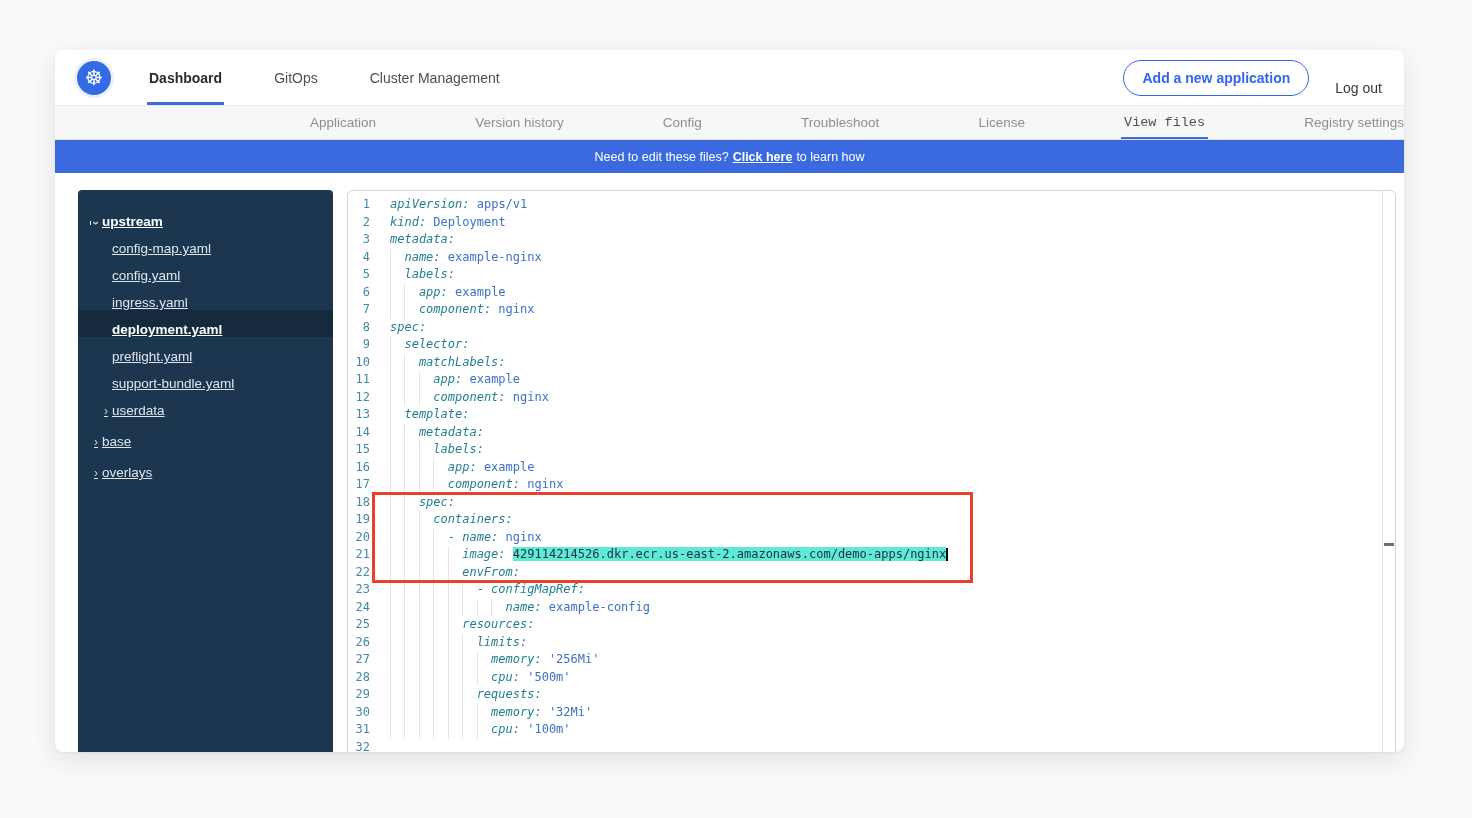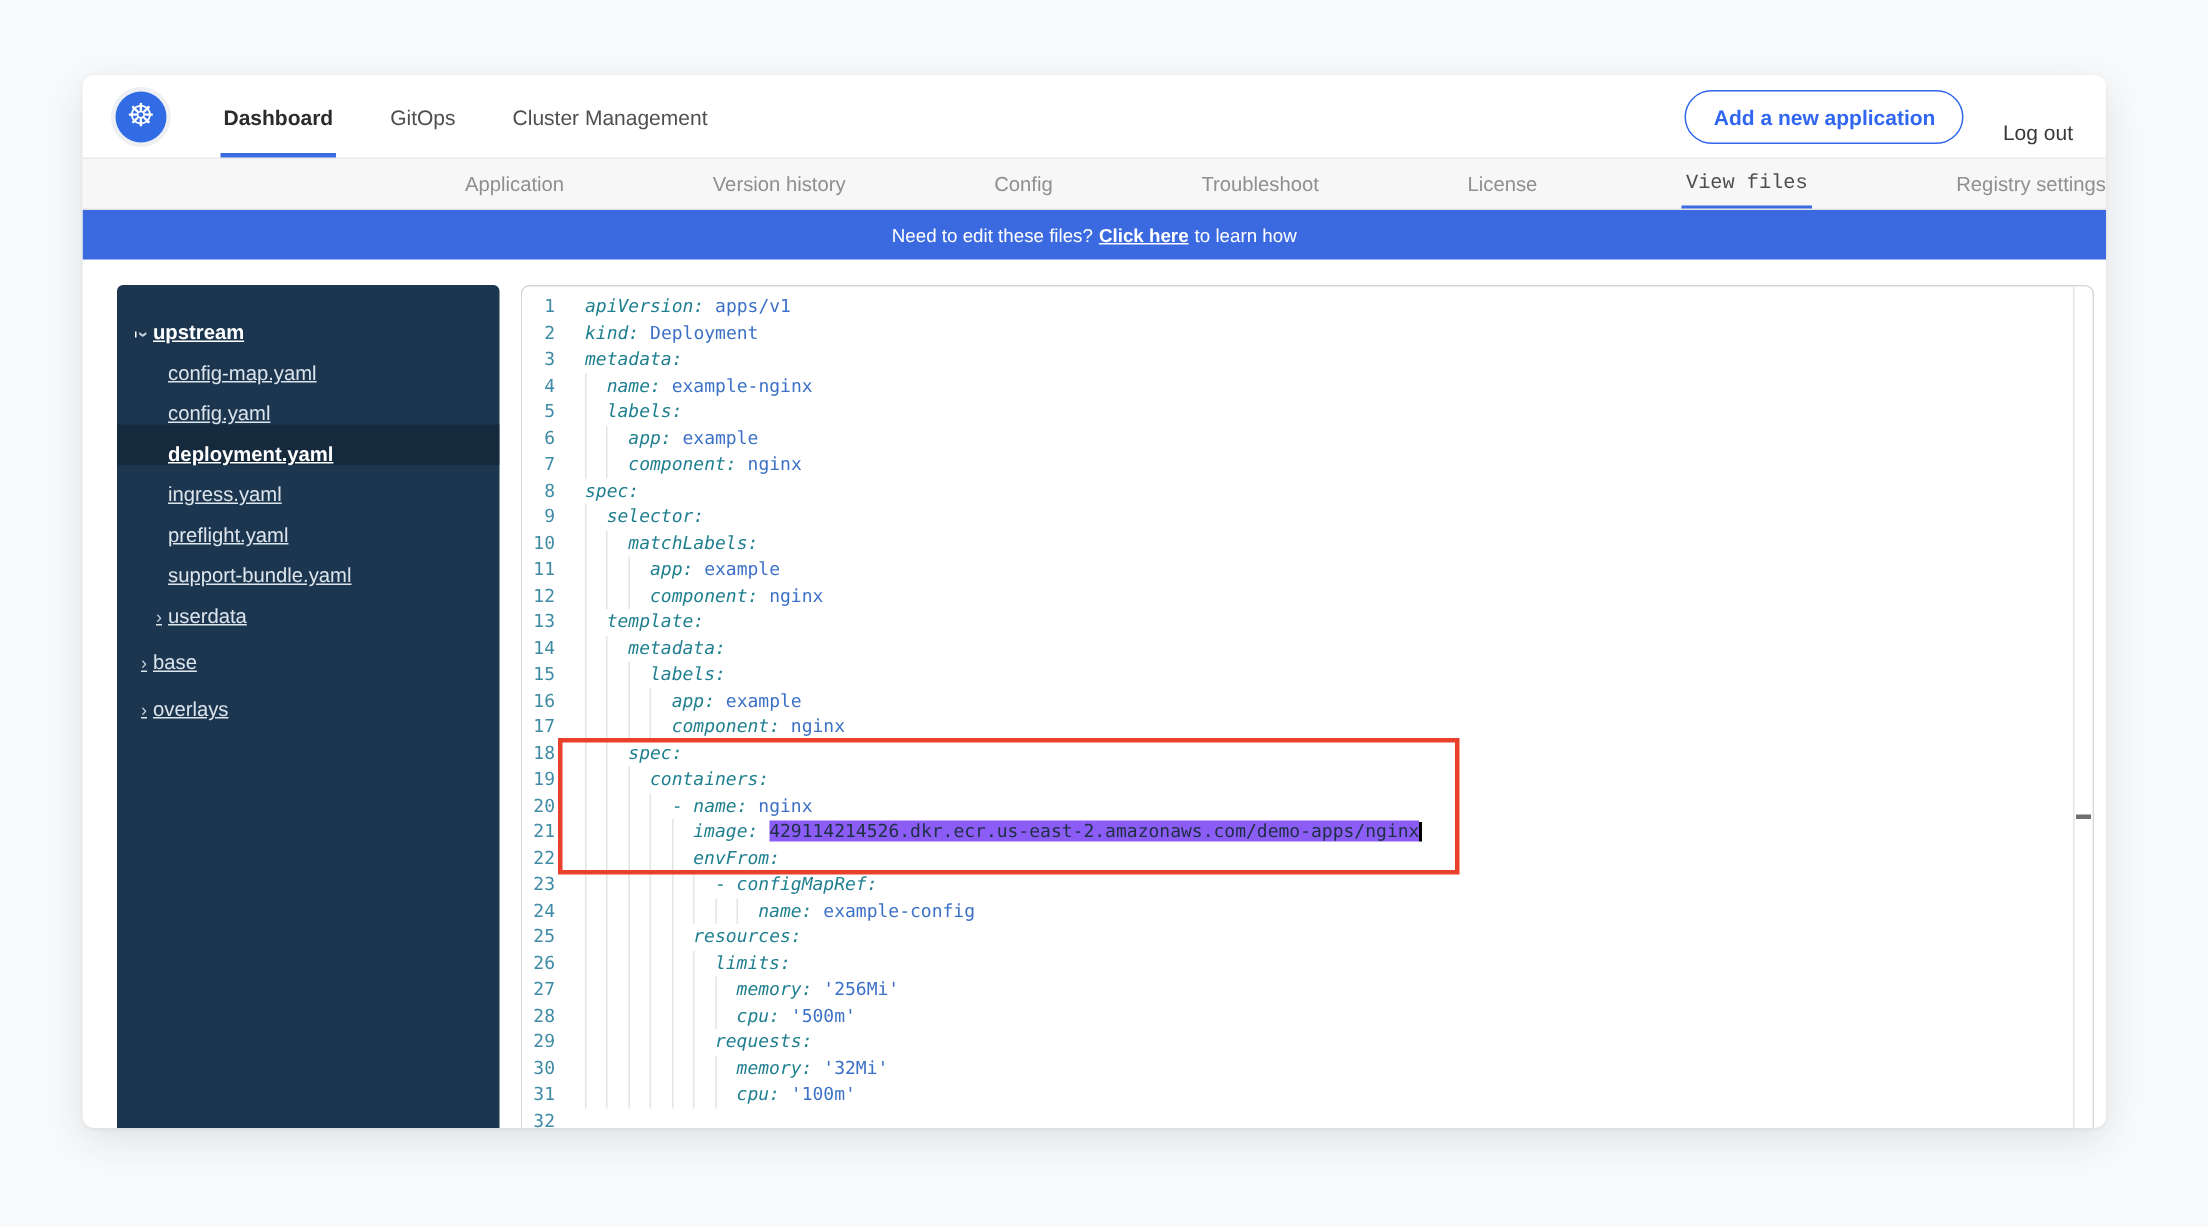--- a/index.html
+++ b/index.html
@@ -21,21 +21,21 @@
   }
   
   .topnav { height: 55px; flex: 0 0 55px; display: flex; align-items: center; padding: 0 22px; background:#fff; }
   .logo {
     width: 34px; height: 34px; border-radius: 50%;
     background: #326ce5; color: #fff;
     display: flex; align-items: center; justify-content: center;
     font-size: 21px; line-height: 1;
     box-shadow: 0 0 0 3px #eef0f3;
   }
-  .nav-items { display: flex; margin-left: 38px; gap: 38px; height: 100%; align-items: stretch; }
+  .nav-items { display: flex; margin-left: 38px; gap: 52px; height: 100%; align-items: stretch; }
   .nav-item { display: flex; align-items: center; font-size: 14px; color: #4f4f4f; position: relative; cursor: pointer; }
   .nav-item.active { color: #2b2b2b; font-weight: bold; }
   .nav-item.active::after { content:""; position:absolute; left:-2px; right:-2px; bottom:0; height:3px; background:#3b6ce1; }
   .topnav-right { margin-left: auto; display: flex; align-items: flex-end; gap: 26px; }
   .add-app-btn {
     border: 1px solid #3066f0; color: #3066f0; background: #fff;
     border-radius: 18px; padding: 9px 18px;
     font-size: 14px; font-weight: bold; font-family: inherit; cursor: pointer;
   }
   .logout { font-size: 14px; color: #383838; cursor: pointer; }
@@ -86,21 +86,21 @@
   }
   .code { padding-top: 5px; }
   .line { height: 17.5px; line-height: 17.5px; display: flex; white-space: pre; }
   .ln { width: 22px; flex: 0 0 22px; text-align: right; color: #3f8ba5; user-select: none; }
   .ltext { margin-left: 20px; white-space: pre; color: #333; }
   .ind { display: inline-block; width: 2ch; height: 17.5px; vertical-align: top; border-left: 1px solid #e4e4e4; }
   .tk-k { color: #1f7f8f; font-style: italic; }
   .tk-d { color: #1f7f8f; }
   .tk-v { color: #3c71c6; }
   .tk-p { color: #333333; }
-  .tk-sel { background: #8b5cf6; color: #1d3042; }
+  .tk-sel { background: #5eead4; color: #1d3042; }
   .caret { display: inline-block; width: 2px; height: 13px; background: #000; vertical-align: text-bottom; }
   .red-box {
     position: absolute; left: 24px; top: 301px; width: 601px; height: 91px;
     border: 3px solid #e8402a; pointer-events: none; z-index: 3;
   }
   .scroll-track { position: absolute; top: 0; right: 0; bottom: 0; width: 13px; border-left: 1px solid #e4e4e4; background: #fff; cursor: pointer; }
   .scroll-marker { position: absolute; top: 352px; left: 1px; right: 1px; height: 3px; background: #6f6f6f; }
 </style>
 </head>
 <body>
@@ -141,25 +141,25 @@
         <div class="tree-item lvl0 folder bold">
           <span class="chev open">›</span>
           <span>upstream</span>
         </div>
         <div class="tree-item lvl1 file">
           <span>config-map.yaml</span>
         </div>
         <div class="tree-item lvl1 file">
           <span>config.yaml</span>
         </div>
+        <div class="tree-item lvl1 file">
+          <span>ingress.yaml</span>
+        </div>
         <div class="tree-item lvl1 file bold selected">
           <span>deployment.yaml</span>
-        </div>
-        <div class="tree-item lvl1 file">
-          <span>ingress.yaml</span>
         </div>
         <div class="tree-item lvl1 file">
           <span>preflight.yaml</span>
         </div>
         <div class="tree-item lvl1 file">
           <span>support-bundle.yaml</span>
         </div>
         <div class="tree-item lvl1 folder">
           <span class="chev">›</span>
           <span>userdata</span>

